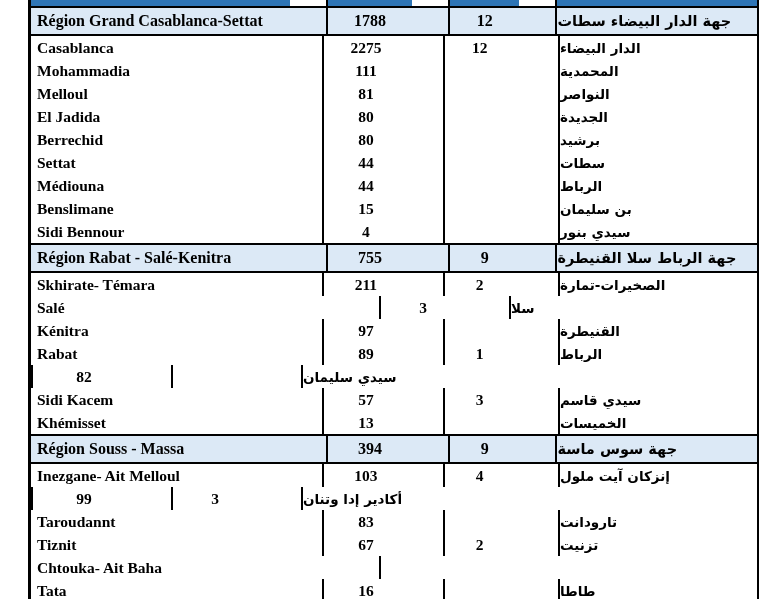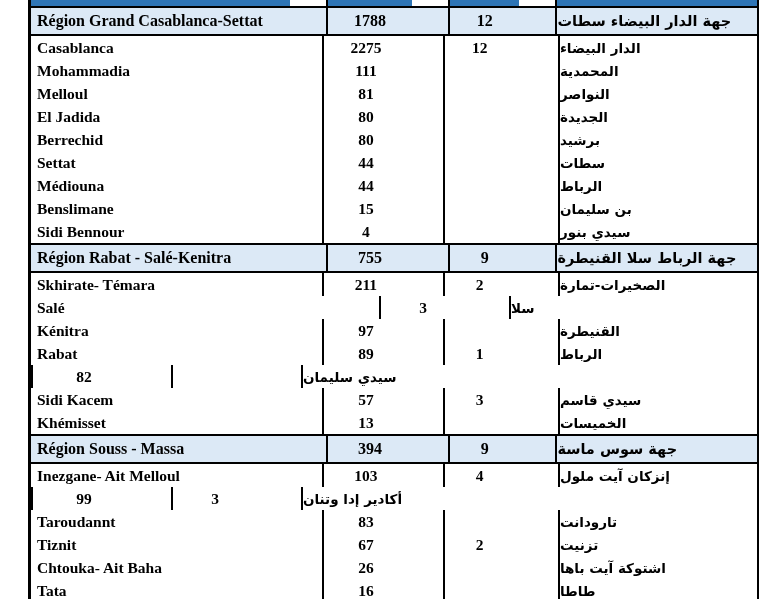--- a/index.html
+++ b/index.html
@@ -173,23 +173,21 @@
           <div class="cell c2">83</div>
           <div class="cell c3"></div>
           <div class="cell c4" dir="rtl">تارودانت</div>
         </div><div class="row data-row">
           <div class="cell c1">Tiznit</div>
           <div class="cell c2">67</div>
           <div class="cell c3">2</div>
           <div class="cell c4" dir="rtl">تزنيت</div>
         </div><div class="row data-row">
           <div class="cell c1">Chtouka- Ait Baha</div>
-          <div class="cell c2">26</div>
           <div class="cell c3"></div>
-          <div class="cell c4" dir="rtl">اشتوكة آيت باها</div>
         </div><div class="row data-row">
           <div class="cell c1">Tata</div>
           <div class="cell c2">16</div>
           <div class="cell c3"></div>
           <div class="cell c4" dir="rtl">طاطا</div>
         </div></div>
 
   </div>
 </div>
 

